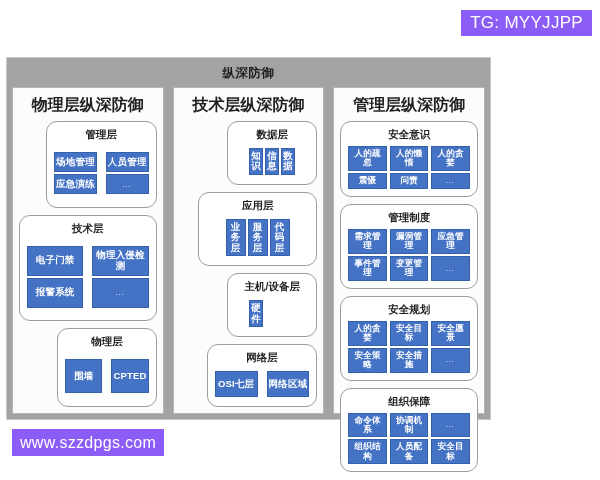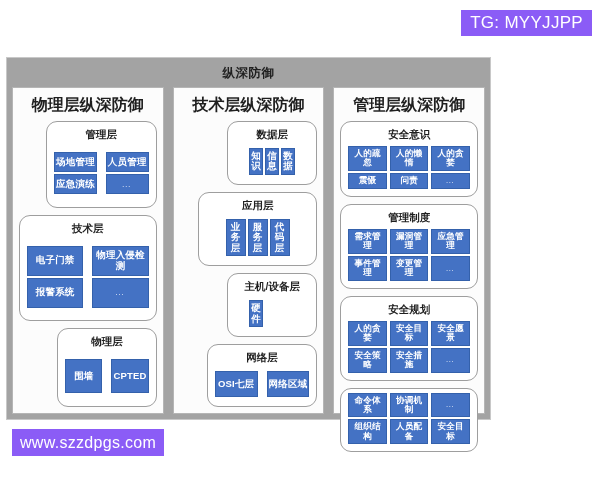--- a/index.html
+++ b/index.html
@@ -297,20 +297,21 @@
               <div class="cell">安全目标</div>
               <div class="cell">安全愿景</div>
               <div class="cell">安全策略</div>
               <div class="cell">安全措施</div>
               <div class="cell ellip">…</div>
             </div>
           </div>
         </div>
 
         <div class="group">
+          <div class="group-title">组织保障</div>
           <div class="group-body">
             <div class="grid cols-3">
               <div class="cell">命令体系</div>
               <div class="cell">协调机制</div>
               <div class="cell ellip">…</div>
               <div class="cell">组织结构</div>
               <div class="cell">人员配备</div>
               <div class="cell">安全目标</div>
             </div>
           </div>

